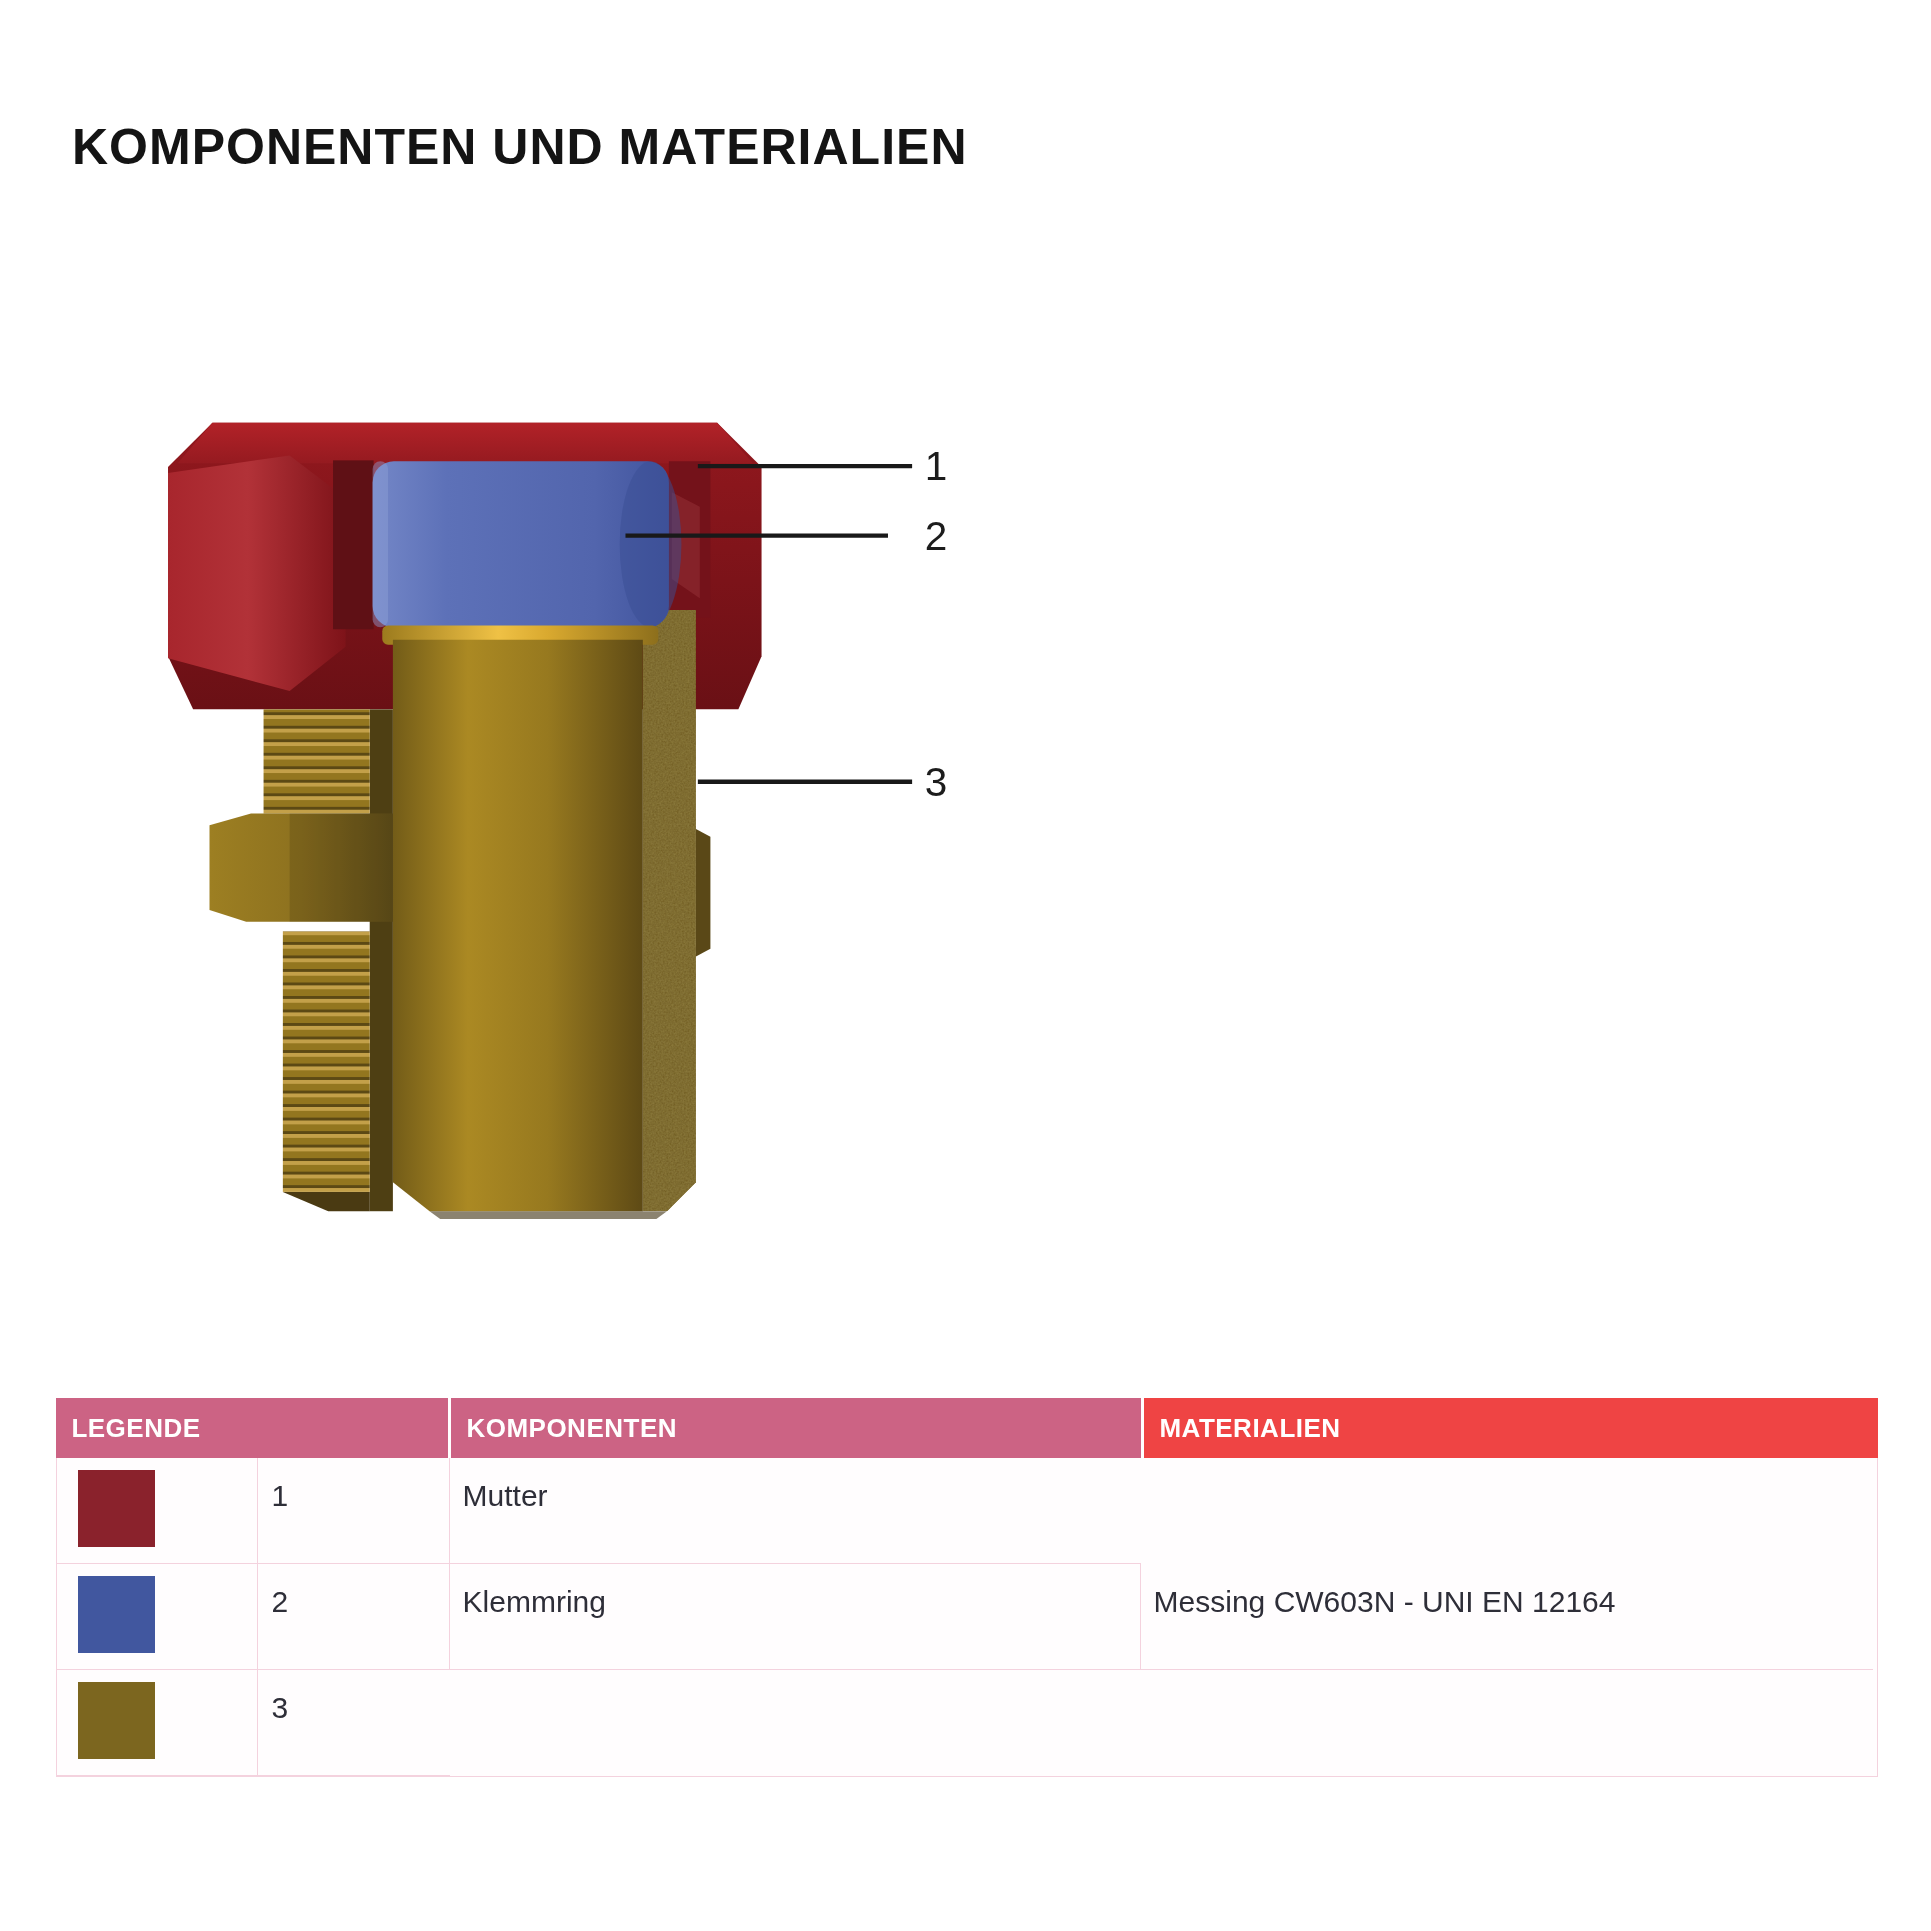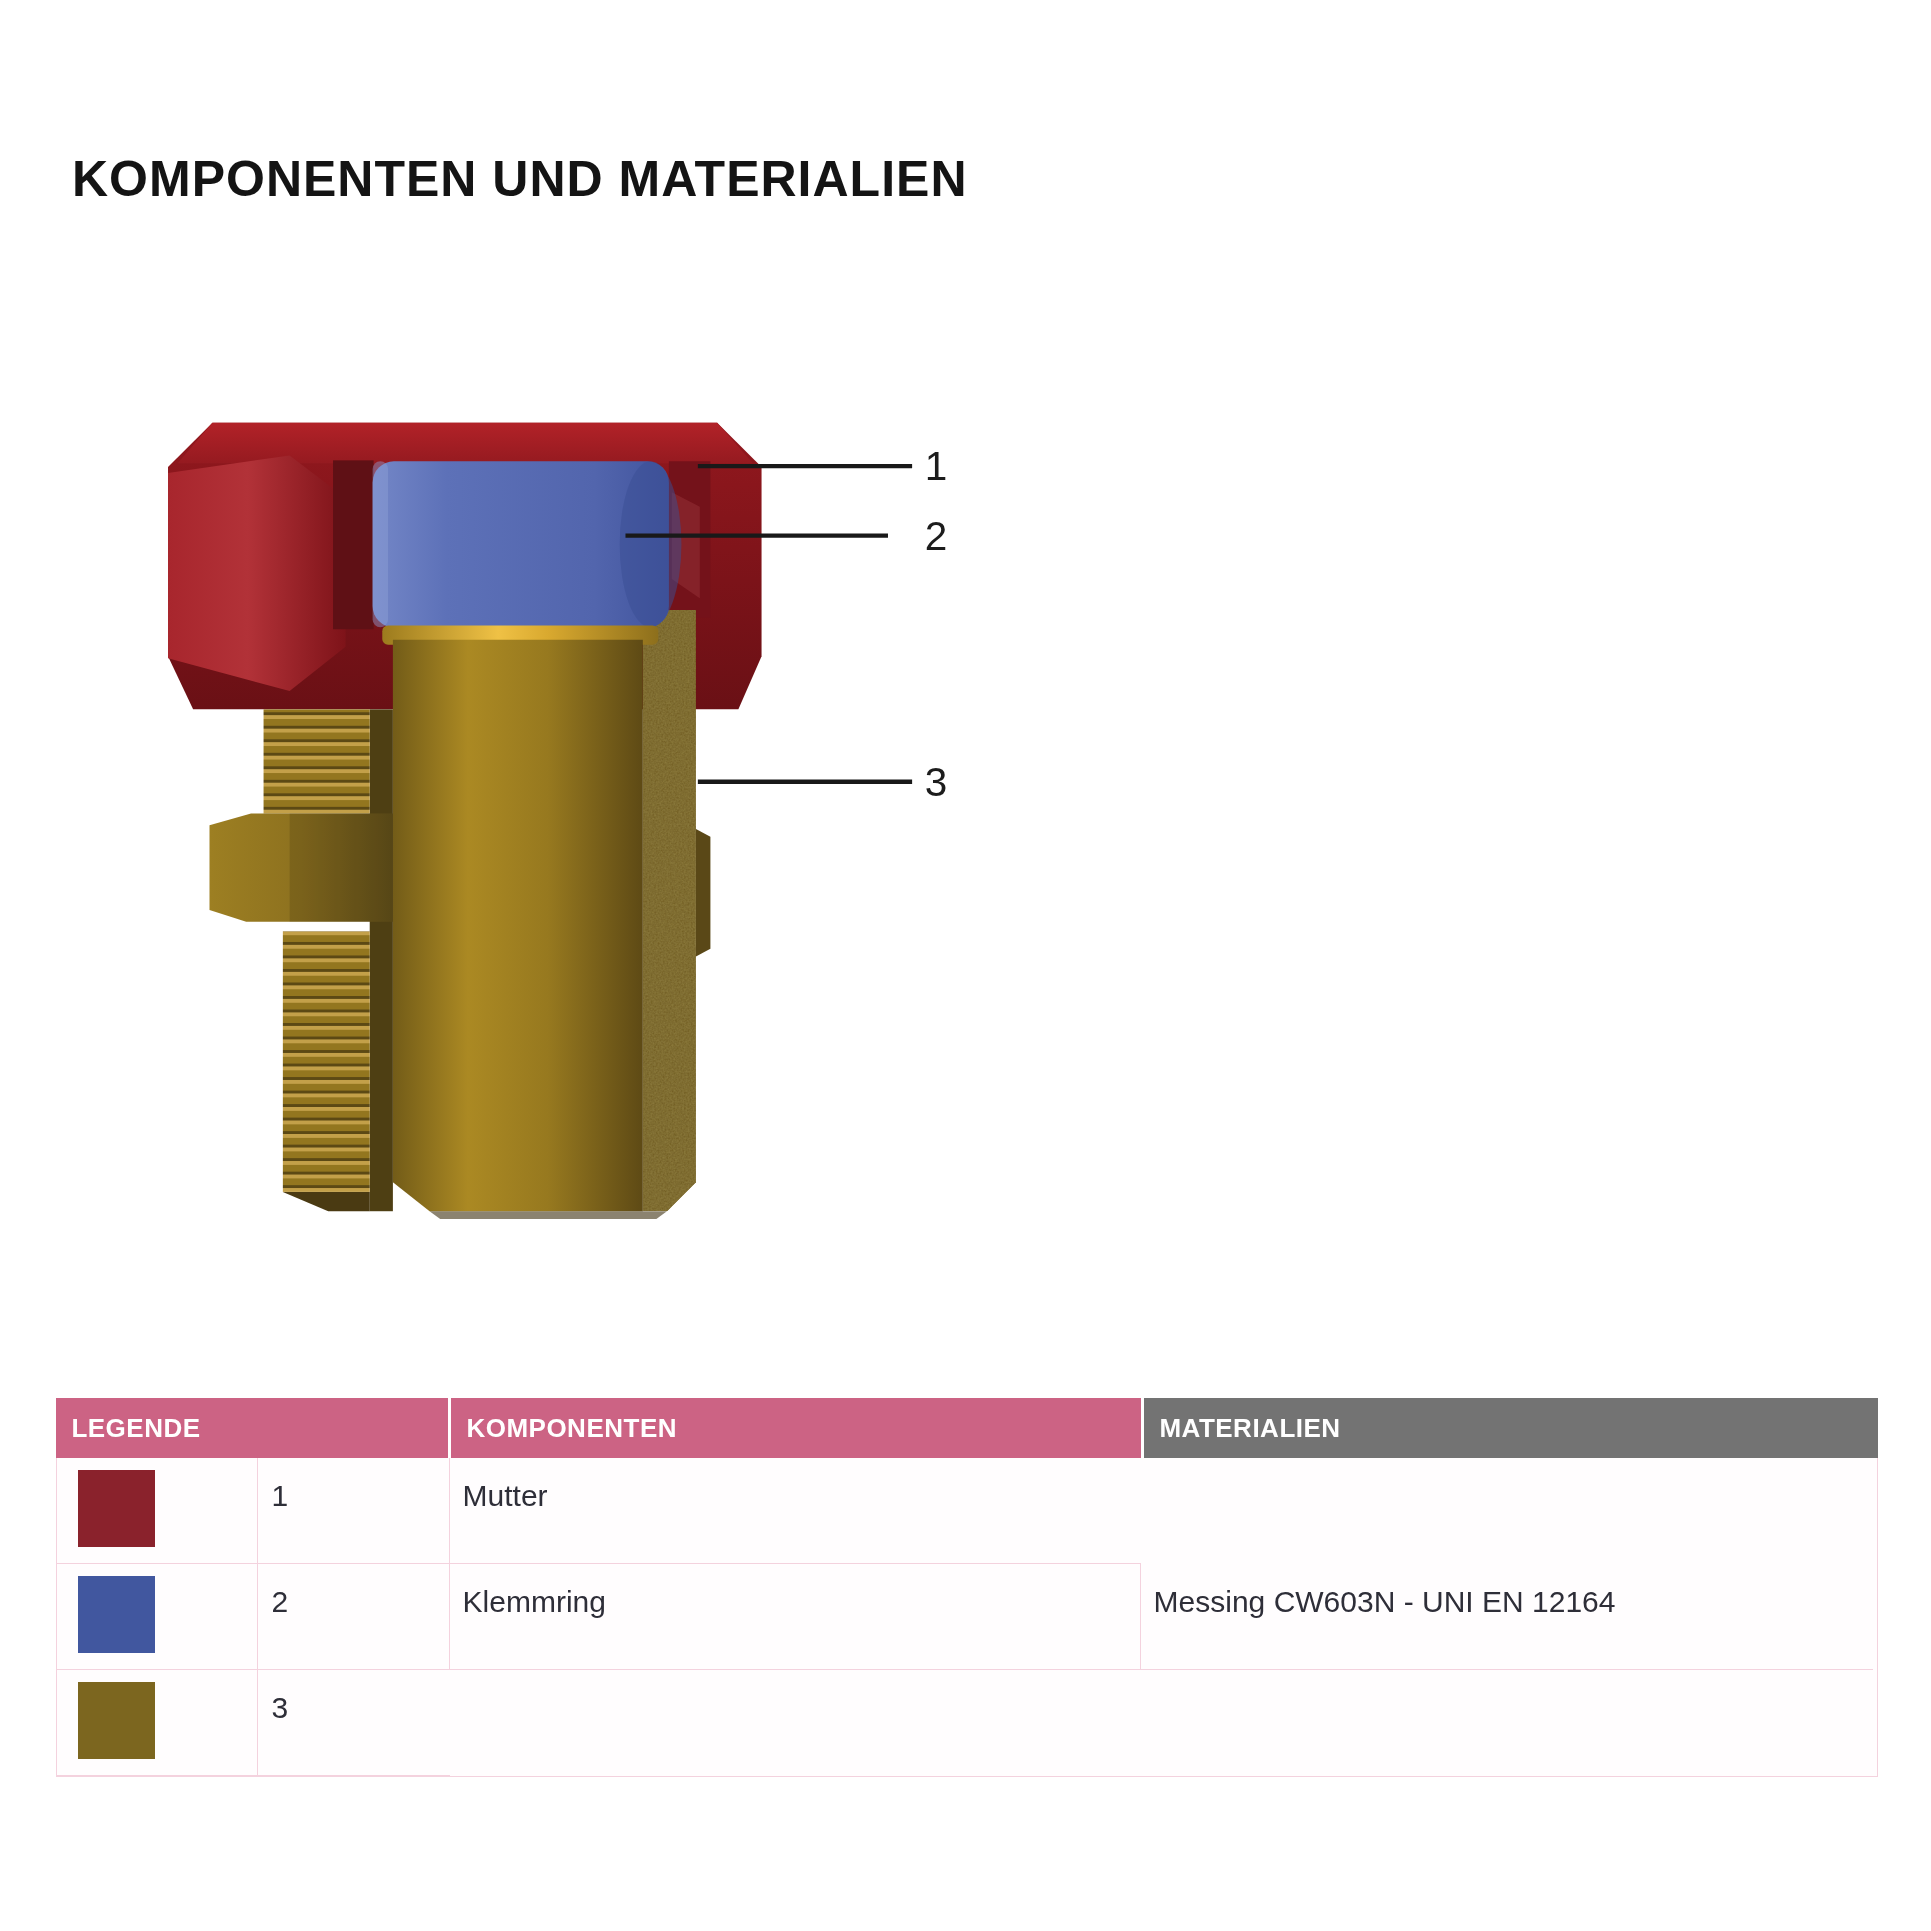--- a/index.html
+++ b/index.html
@@ -7,21 +7,20 @@
     position:relative;
     width:1931px;height:1931px;
     background:#ffffff;
     font-family:"Liberation Sans", sans-serif;
     overflow:hidden;
   }
   .title{
     position:absolute;left:72px;top:118px;
     font-size:50px;font-weight:700;letter-spacing:1px;
     color:#141414;
-    margin-top:32px;
   }
   .figure{position:absolute;left:135px;top:415px;width:869px;height:830px;}
   
   .tbl{
     position:absolute;left:56px;top:1398px;width:1822px;
     box-sizing:border-box;
   }
   .tbl-head{
     display:grid;
     grid-template-columns:395px 693px 734px;
@@ -172,21 +171,21 @@
       <text x="818" y="53" dominant-baseline="central">1</text>
       <text x="818" y="125" dominant-baseline="central">2</text>
       <text x="818" y="380" dominant-baseline="central">3</text>
     </g>
   </svg>
 
   <div class="tbl">
     <div class="tbl-head">
       <div class="th" style="background-color: rgb(204, 99, 132);">LEGENDE</div>
       <div class="th" style="background-color: rgb(204, 99, 132);">KOMPONENTEN</div>
-      <div class="th" style="background-color: #737373;">MATERIALIEN</div>
+      <div class="th" style="background-color: #ef4444;">MATERIALIEN</div>
     </div>
     <div class="tbl-body">
 
       <div class="t-row">
         <div class="td td-swatch">
           <div class="swatch" style="background-color: rgb(138, 34, 44);"></div>
         </div>
         <div class="td td-num">1</div>
         <div class="td">Mutter</div>
       </div>

